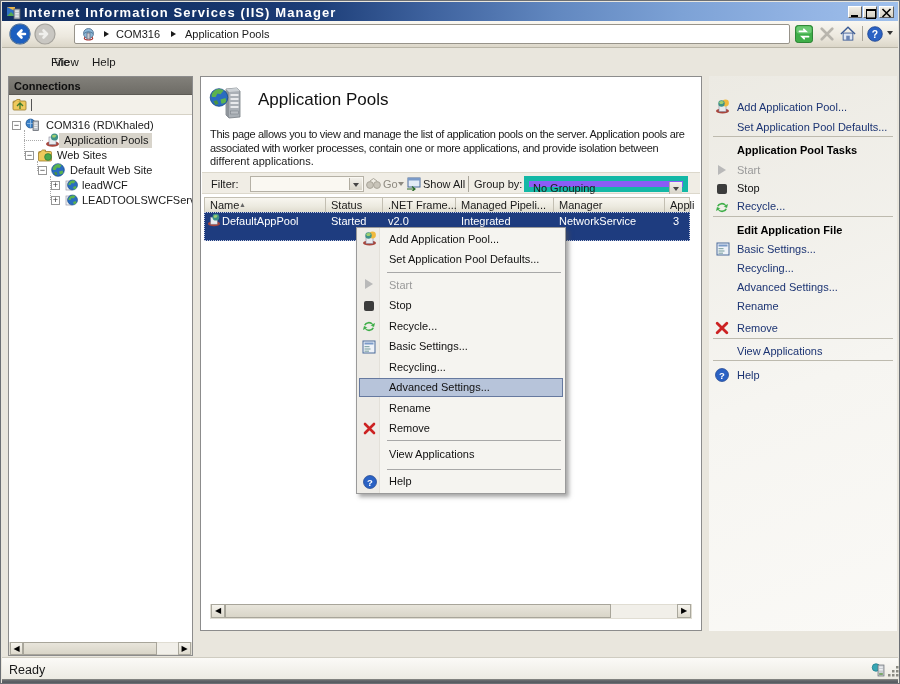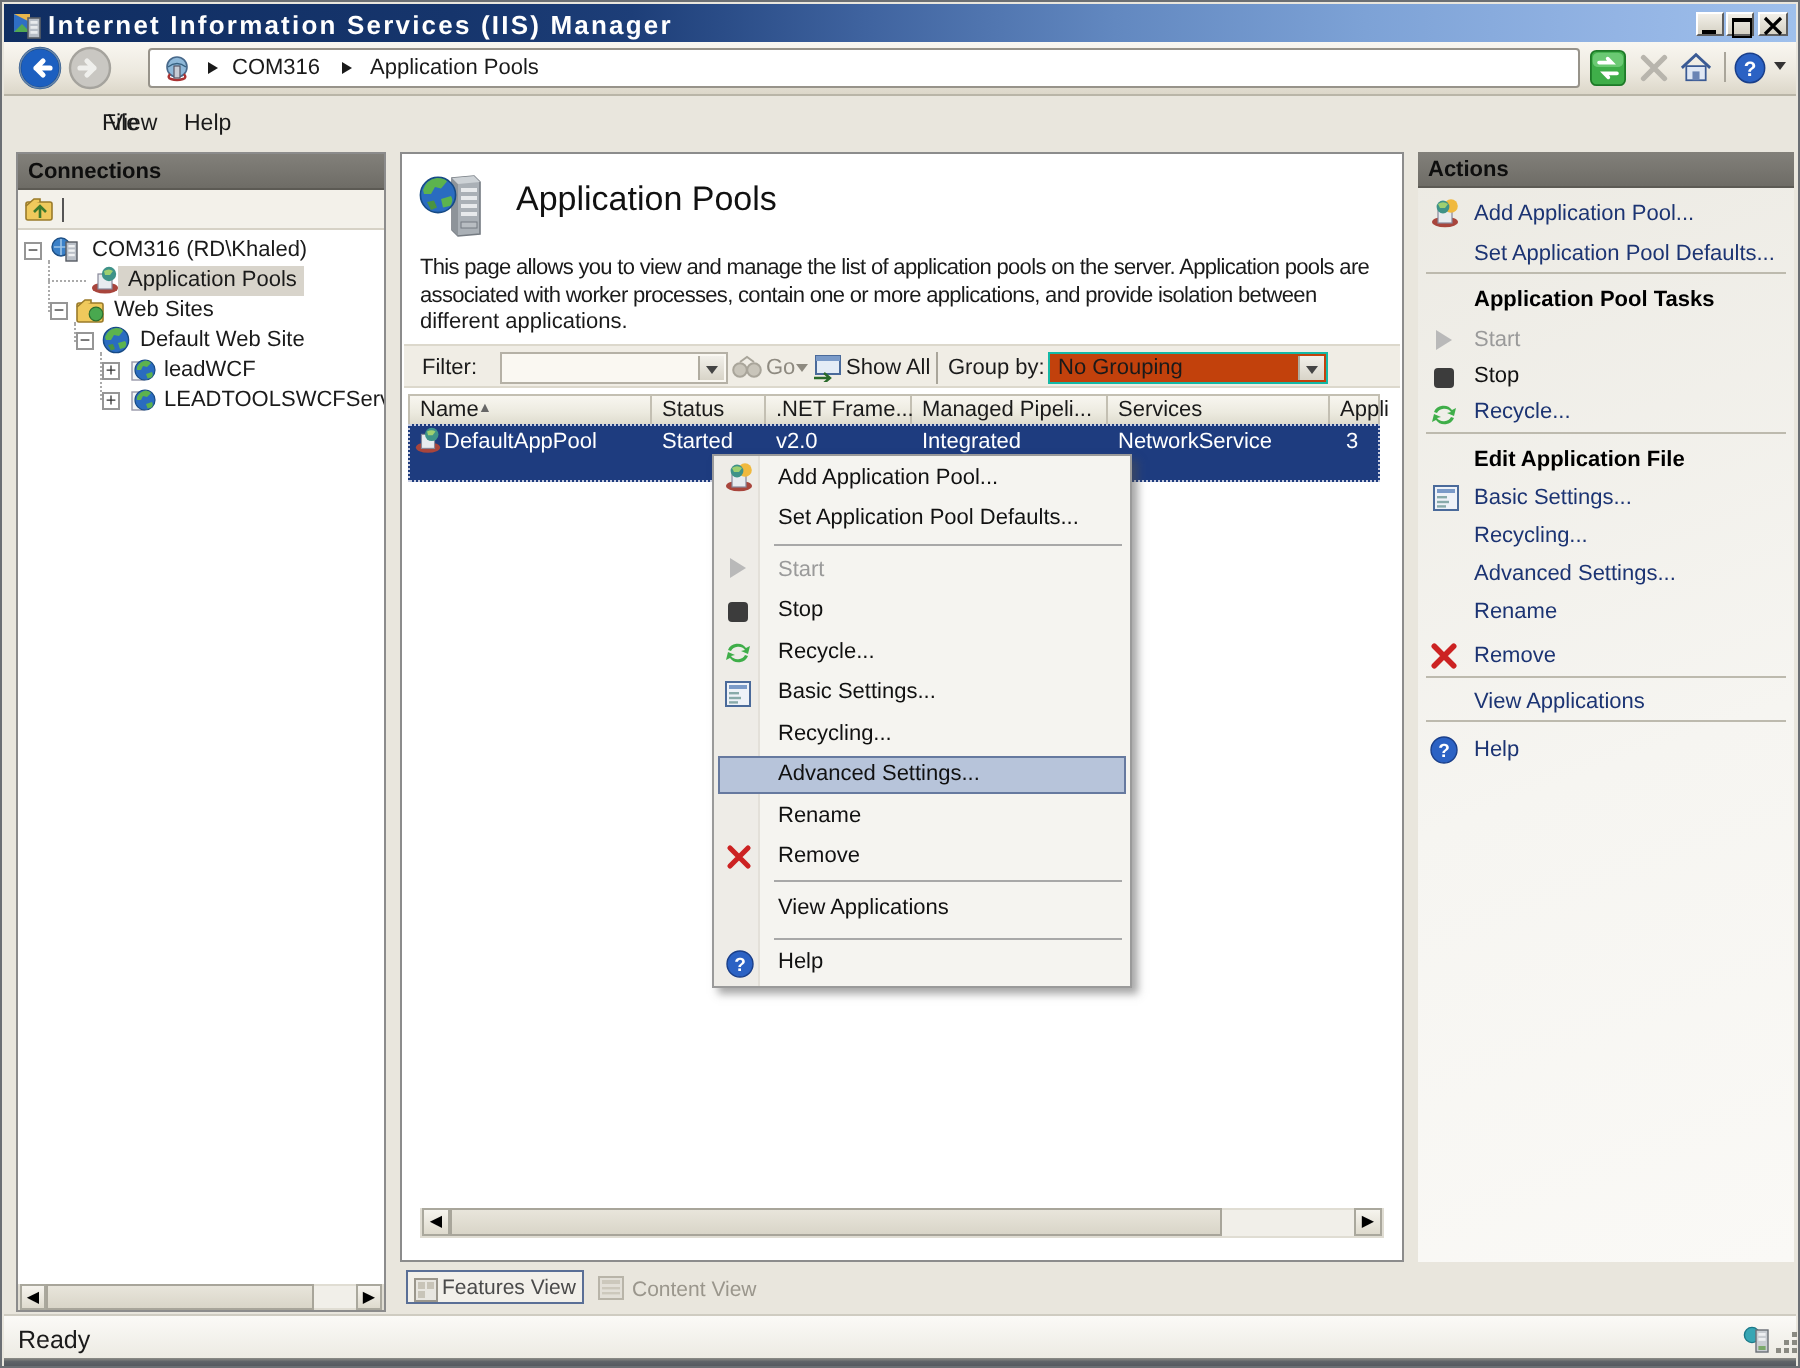--- a/index.html
+++ b/index.html
@@ -259,21 +259,21 @@
     <span class="t" style="left:181px;top:5px;color:#8e8a80;">Go</span>
     <div class="abs" style="left:196px;top:9px;width:0;height:0;border-left:3px solid transparent;border-right:3px solid transparent;border-top:4px solid #8e8a80;"></div>
     <svg width="15" height="14" style="left:204px;top:4px" viewBox="0 0 15 14">
       <rect x="2" y="1" width="12" height="9" fill="#e4ecf6" stroke="#4a6a9a"></rect>
       <rect x="2" y="1" width="12" height="2.5" fill="#7a9ac8"></rect>
       <path d="M1 12 h8 M6 9.5 l3 2.5 l-3 2.5" stroke="#2a6a2a" fill="none" stroke-width="1.2"></path>
     </svg>
     <span class="t" style="left:221px;top:5px;">Show All</span>
     <div class="abs" style="left:266px;top:3px;width:1px;height:16px;background:#a9a59a;"></div>
     <span class="t" style="left:272px;top:5px;">Group by:</span>
-    <div class="abs" style="left:322px;top:3px;width:140px;height:16px;background:#c2410c;border:1px solid #14b8a6;box-sizing:border-box;">
+    <div class="abs" style="left:322px;top:3px;width:164px;height:16px;background:#8b5cf6;border:5px solid #14b8a6;box-sizing:border-box;">
       <span class="t" style="left:4px;top:1px;">No Grouping</span>
       <div class="abs" style="right:1px;top:1px;width:12px;height:12px;background:linear-gradient(#f2f0ea,#d8d4c8);border-left:1px solid #b0aca0;">
         <div class="abs" style="left:3px;top:5px;width:0;height:0;border-left:3px solid transparent;border-right:3px solid transparent;border-top:4px solid #444;"></div>
       </div>
     </div>
   </div>
 
   <div id="lhead">
     <div class="hcol" style="left:0;width:120px;">
           <span>Name</span>
@@ -282,21 +282,21 @@
     <div class="hcol" style="left:121px;width:56px;">
           <span>Status</span>
         </div>
     <div class="hcol" style="left:178px;width:72px;">
           <span>.NET Frame...</span>
         </div>
     <div class="hcol" style="left:251px;width:97px;">
           <span>Managed Pipeli...</span>
         </div>
     <div class="hcol" style="left:349px;width:110px;">
-          <span>Services</span>
+          <span>Manager</span>
         </div>
     <div class="hcol" style="left:460px;width:26px;border-right:none;">
           <span>Appli</span>
         </div>
   </div>
 
   <div id="selrow">
     <svg width="14" height="14" style="left:2px;top:0px" viewBox="0 0 15 14">
       <ellipse cx="7.5" cy="11" rx="6.5" ry="2.8" fill="#a8453c"></ellipse>
       <rect x="4" y="4" width="7" height="7.5" fill="#e8ebef" stroke="#889" stroke-width="0.6"></rect>
@@ -358,23 +358,20 @@
   <span class="mi" style="top:220px;">View Applications</span>
   <div class="msep" style="top:241px;"></div>
   <svg width="14" height="14" style="left:6px;top:247px" viewBox="0 0 14 14">
     <circle cx="7" cy="7" r="6.5" fill="#2b62c4" stroke="#1a3f8a" stroke-width="0.7"></circle>
     <text x="7" y="10.5" font-size="9.5" font-weight="bold" fill="#fff" text-anchor="middle" font-family="Liberation Sans">?</text>
   </svg>
   <span class="mi" style="top:247px;">Help</span>
 </div>
 
 <div id="rpan">
-  <div class="phead">
-        <span>Actions</span>
-      </div>
   <svg width="15" height="15" style="left:6px;top:23px" viewBox="0 0 15 15">
     <ellipse cx="7.5" cy="12" rx="6.5" ry="2.6" fill="#a8453c"></ellipse>
     <rect x="4" y="5" width="7" height="7.5" fill="#e8ebef" stroke="#889" stroke-width="0.6"></rect>
     <circle cx="10.5" cy="4" r="3.4" fill="#f0b93e"></circle>
     <circle cx="6.5" cy="4.5" r="3.2" fill="#3e9288"></circle>
     <path d="M4 3 q2.5-1.8 5 0 l-1.5 2 h-2.5 z" fill="#9ecf70"></path>
   </svg>
   <span class="act" style="top:25px;">Add Application Pool...</span>
   <span class="act" style="top:45px;">Set Application Pool Defaults...</span>
   <div class="asep" style="top:60px;"></div>
@@ -408,38 +405,20 @@
   <div class="asep" style="top:262px;"></div>
   <span class="act" style="top:269px;">View Applications</span>
   <div class="asep" style="top:284px;"></div>
   <svg width="14" height="14" style="left:6px;top:292px" viewBox="0 0 14 14">
     <circle cx="7" cy="7" r="6.5" fill="#2b62c4" stroke="#1a3f8a" stroke-width="0.7"></circle>
     <text x="7" y="10.5" font-size="9.5" font-weight="bold" fill="#fff" text-anchor="middle" font-family="Liberation Sans">?</text>
   </svg>
   <span class="act" style="top:293px;">Help</span>
 </div>
 
-<div id="tabs">
-  <div id="tab1">
-    <svg width="12" height="12" style="left:3px;top:3px" viewBox="0 0 12 12">
-      <rect x="0.5" y="0.5" width="11" height="11" fill="#e8e6e0" stroke="#9a968c"></rect>
-      <rect x="2" y="2" width="3.5" height="3.5" fill="#c8c4b8"></rect>
-      <rect x="6.5" y="2" width="3.5" height="3.5" fill="#c8c4b8"></rect>
-      <rect x="2" y="6.5" width="3.5" height="3.5" fill="#c8c4b8"></rect>
-    </svg>
-    <span class="t" style="left:17px;top:2px;color:#4a4a4a;font-size:10.5px;">Features View</span>
-  </div>
-  <svg width="13" height="12" style="left:99px;top:4px" viewBox="0 0 13 12">
-    <rect x="0.5" y="0.5" width="12" height="11" fill="#e2dfd7" stroke="#b8b4a8"></rect>
-    <rect x="2" y="2" width="9" height="2" fill="#ccc8bc"></rect>
-    <rect x="2" y="5.5" width="9" height="1.2" fill="#ccc8bc"></rect>
-    <rect x="2" y="8" width="9" height="1.2" fill="#ccc8bc"></rect>
-  </svg>
-  <span class="t" style="left:116px;top:5px;color:#9a968c;font-size:10.5px;">Content View</span>
-</div>
 
 <div id="statusbar">
   <span class="t" style="left:7px;top:5px;font-size:12.5px;">Ready</span>
   <svg width="16" height="15" style="left:868px;top:4px" viewBox="0 0 16 15">
     <circle cx="6" cy="5.5" r="3.8" fill="#37a6b4" stroke="#1a7888" stroke-width="0.7"></circle>
     <rect x="8" y="3" width="6" height="11" fill="#c9cdd2" stroke="#6a6f76" stroke-width="0.7"></rect>
     <rect x="9.2" y="4.5" width="3.6" height="1.4" fill="#eef0f2"></rect>
     <rect x="9.2" y="7" width="3.6" height="1.4" fill="#eef0f2"></rect>
     <rect x="9.2" y="11" width="3.6" height="2" fill="#7aa86a"></rect>
   </svg>

